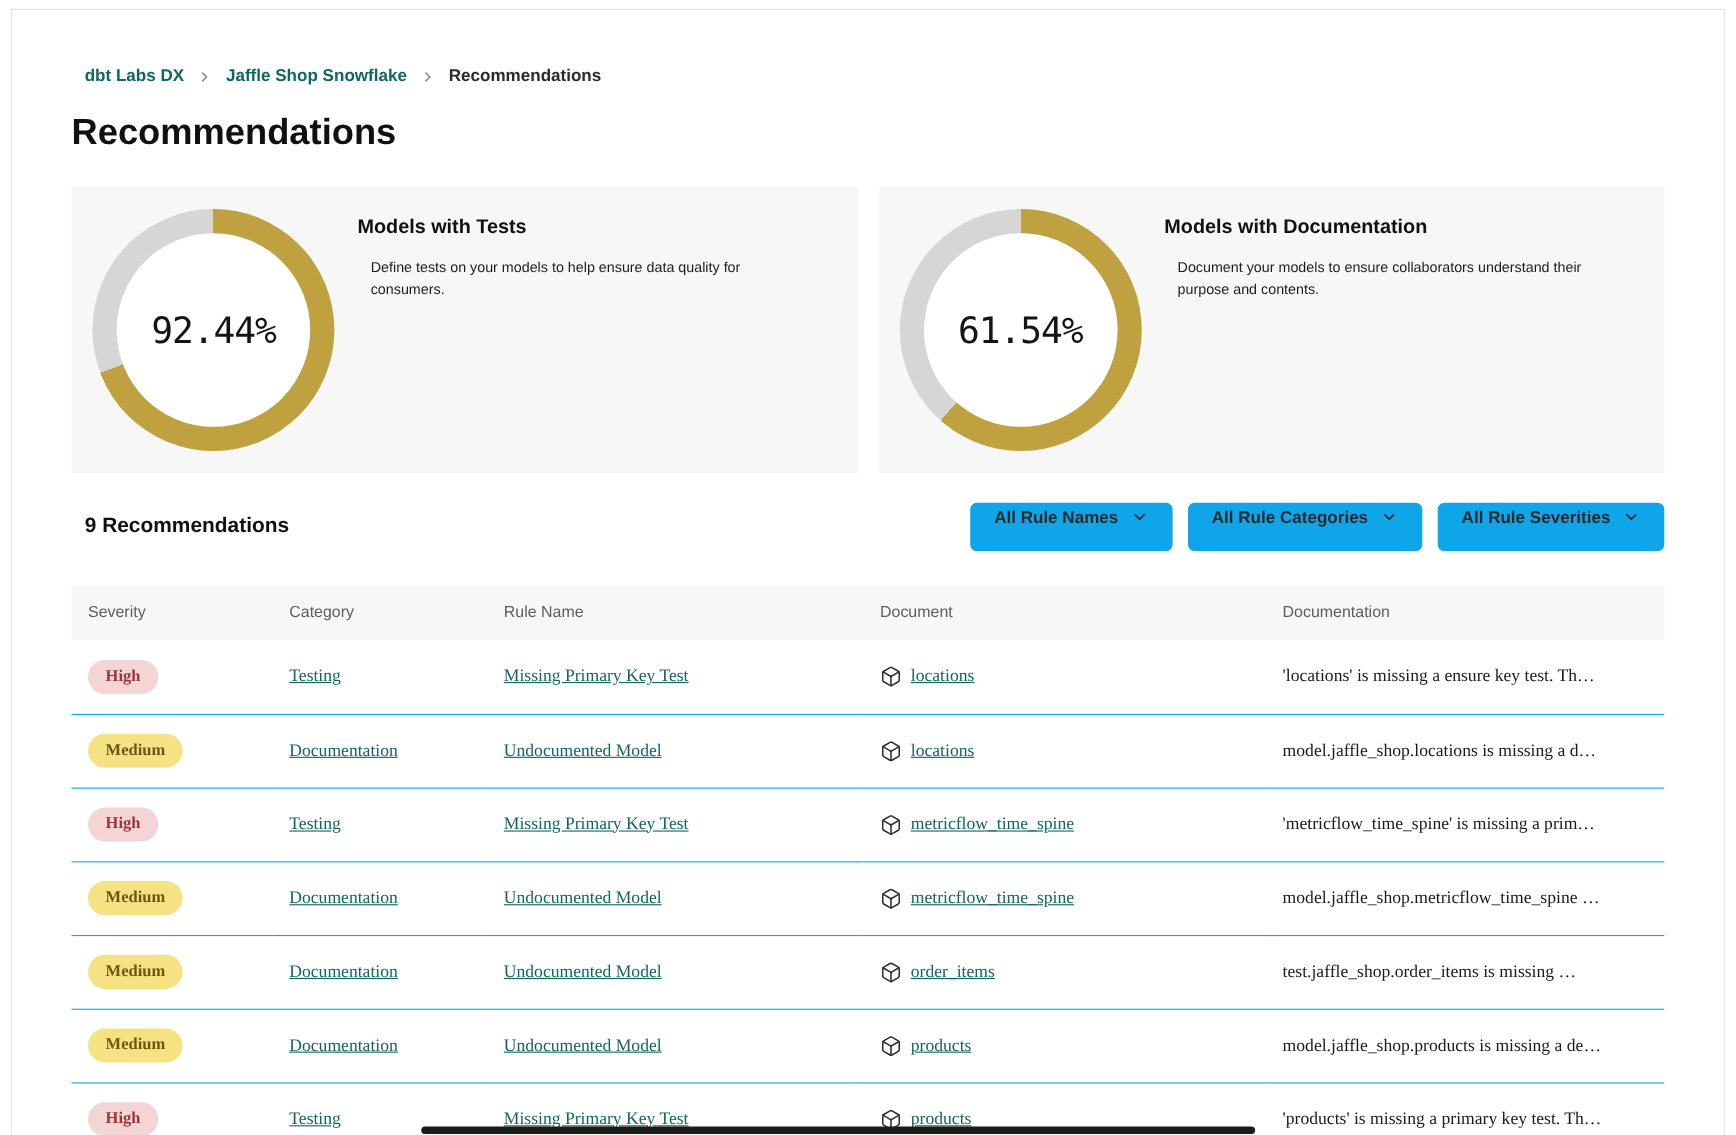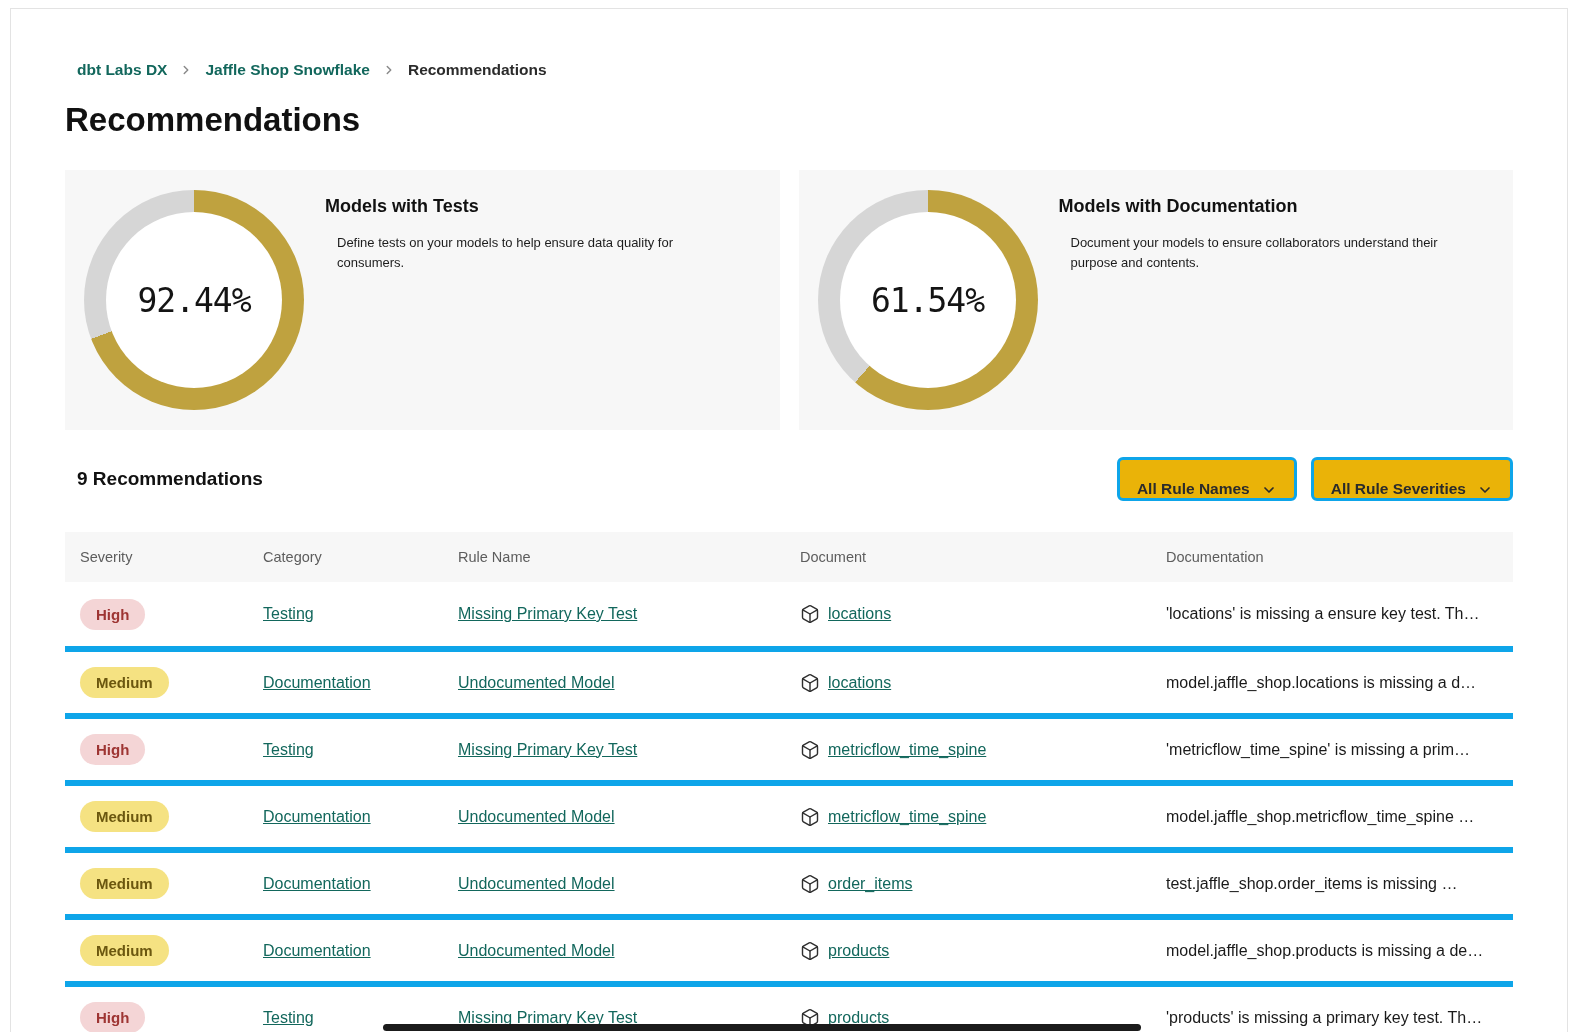--- a/index.html
+++ b/index.html
@@ -61,40 +61,40 @@
 
   
   .list-header {
     display: flex; justify-content: space-between; align-items: center;
     margin-top: 26px;
   }
   .count { font-size: 19px; font-weight: 700; margin: 12px; color: #111; }
   .filters { display: flex; gap: 14px; }
   .filter-btn {
     height: 44px; padding: 0 17px;
-    background: #eab308; border: 3px solid #0ea5e9; border-radius: 6px;
+    background: #0ea5e9; border: 5px solid #0ea5e9; border-radius: 6px;
     font-family: "Liberation Sans", sans-serif;
     font-size: 15.5px; font-weight: 600; color: #2b2b2b;
-    display: flex; align-items: flex-end; gap: 11px; cursor: pointer;
+    display: flex; align-items: flex-start; gap: 11px; cursor: pointer;
   }
   .filter-btn svg { stroke: #2b2b2b; }
 
   
   table.recs {
     width: 100%; border-collapse: collapse; margin-top: 30px; table-layout: fixed;
   }
   thead th {
     background: #f7f7f7; text-align: left;
     font-size: 14.5px; font-weight: 500; color: #5d5d5d;
     padding: 17px 15px; white-space: nowrap;
   }
   tbody td {
     height: 67px; padding: 0 15px;
-    border-bottom: 6px solid #0ea5e9;
-    font-size: 16px; white-space: nowrap; overflow: hidden;
+    border-bottom: 1px solid #0ea5e9;
+    font-size: 16px; white-space: nowrap; overflow: hidden; font-family: Liberation Serif, serif;
   }
   .badge {
     display: inline-block; padding: 7px 16px; border-radius: 18px;
     font-weight: 700; font-size: 15px;
   }
   .badge[data-severity="high"]   { background: var(--high-bg);   color: var(--high-text); }
   .badge[data-severity="medium"] { background: var(--medium-bg); color: var(--medium-text); }
   .tlink { color: var(--teal); text-decoration: underline; cursor: pointer; }
   .res { display: flex; align-items: center; gap: 8px; }
   .cube { display: flex; align-items: center; flex: none; }
@@ -155,20 +155,28 @@
           <p>Document your models to ensure collaborators understand their purpose and contents.</p>
         </div>
       </section>
     </div>
 
     <div class="list-header">
       <h2 class="count">9 Recommendations</h2>
       <div class="filters">
         <button class="filter-btn">
           <span>All Rule Names</span>
+          <span class="sep">
+            <svg width="16" height="16" viewBox="0 0 24 24" fill="none" stroke-width="2.5" stroke-linecap="round" stroke-linejoin="round">
+                <polyline points="6 9 12 15 18 9"></polyline>
+              </svg>
+          </span>
+        </button>
+        <button class="filter-btn">
+          <span>All Rule Categories</span>
           <span class="sep">
             <svg width="16" height="16" viewBox="0 0 24 24" fill="none" stroke-width="2.5" stroke-linecap="round" stroke-linejoin="round">
                 <polyline points="6 9 12 15 18 9"></polyline>
               </svg>
           </span>
         </button>
         <button class="filter-btn">
           <span>All Rule Severities</span>
           <span class="sep">
             <svg width="16" height="16" viewBox="0 0 24 24" fill="none" stroke-width="2.5" stroke-linecap="round" stroke-linejoin="round">

